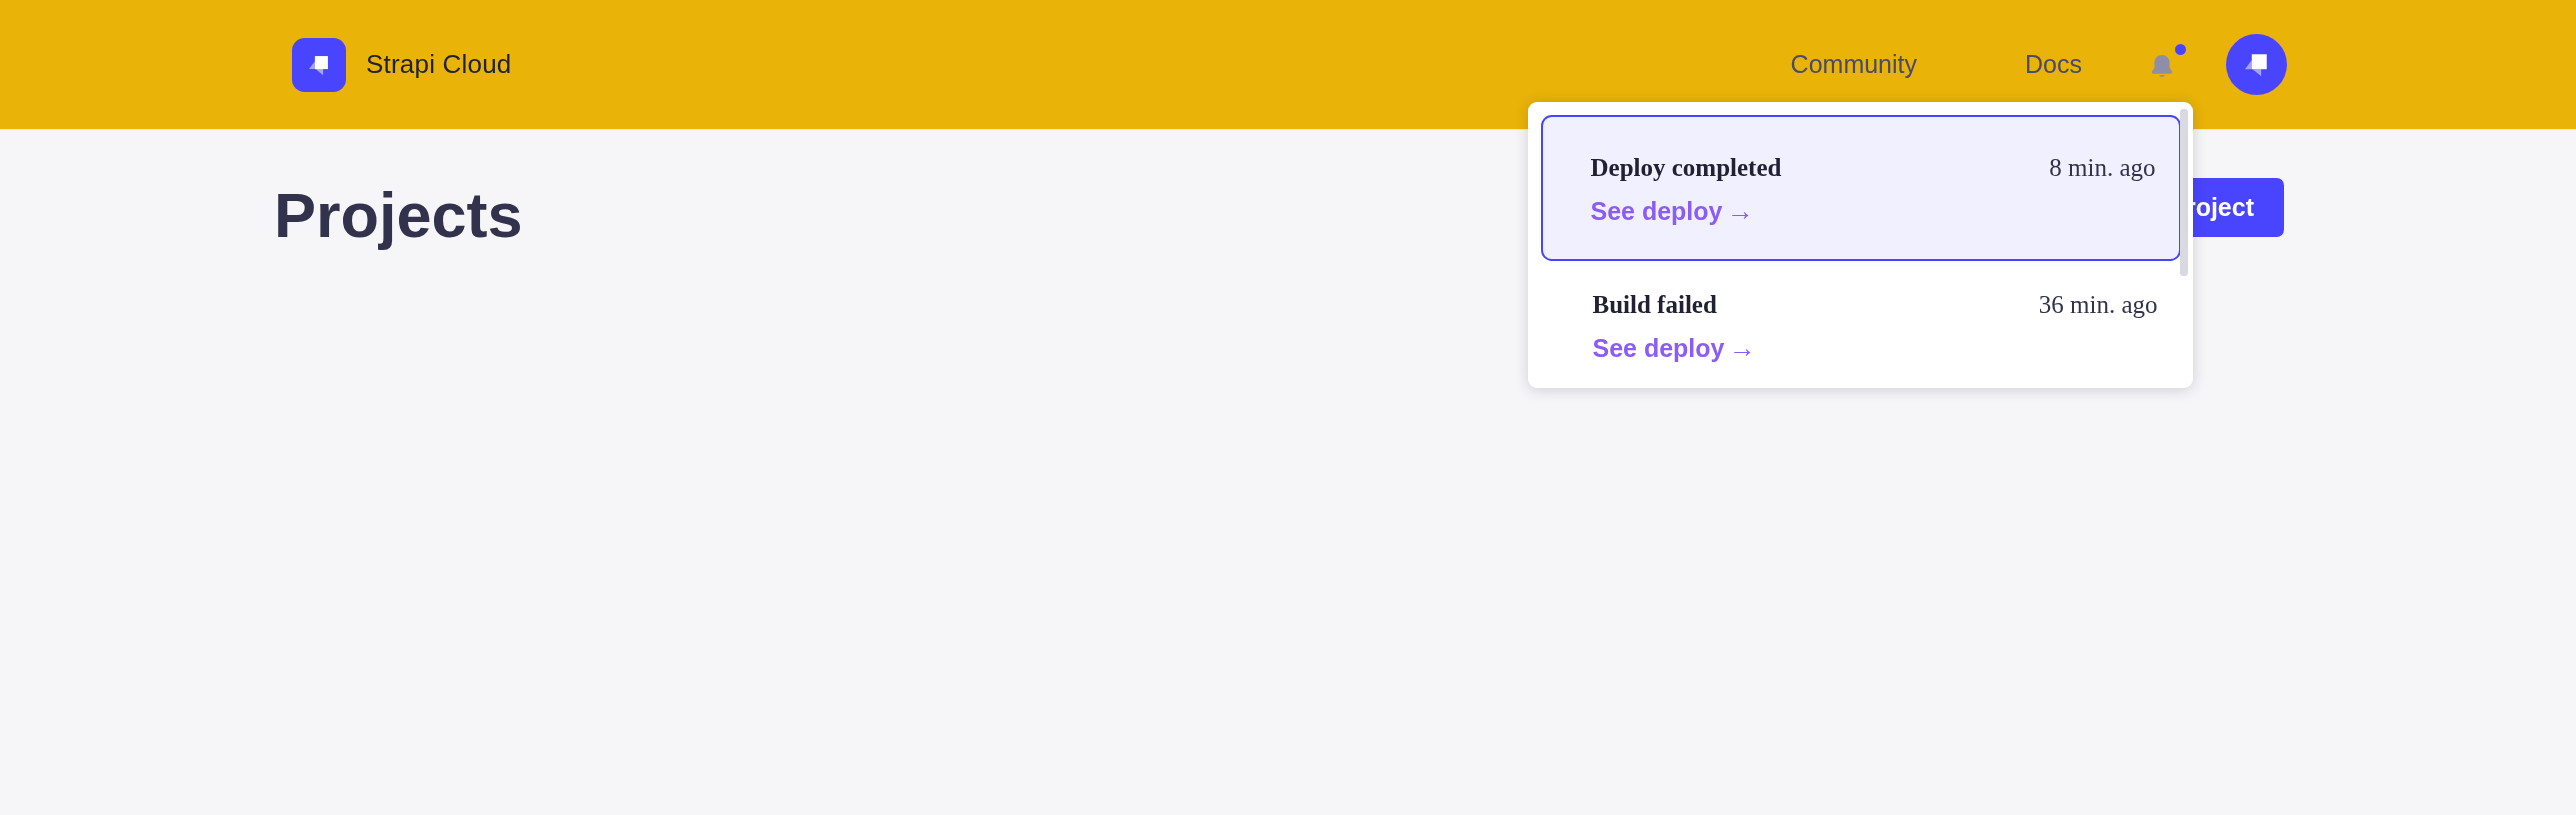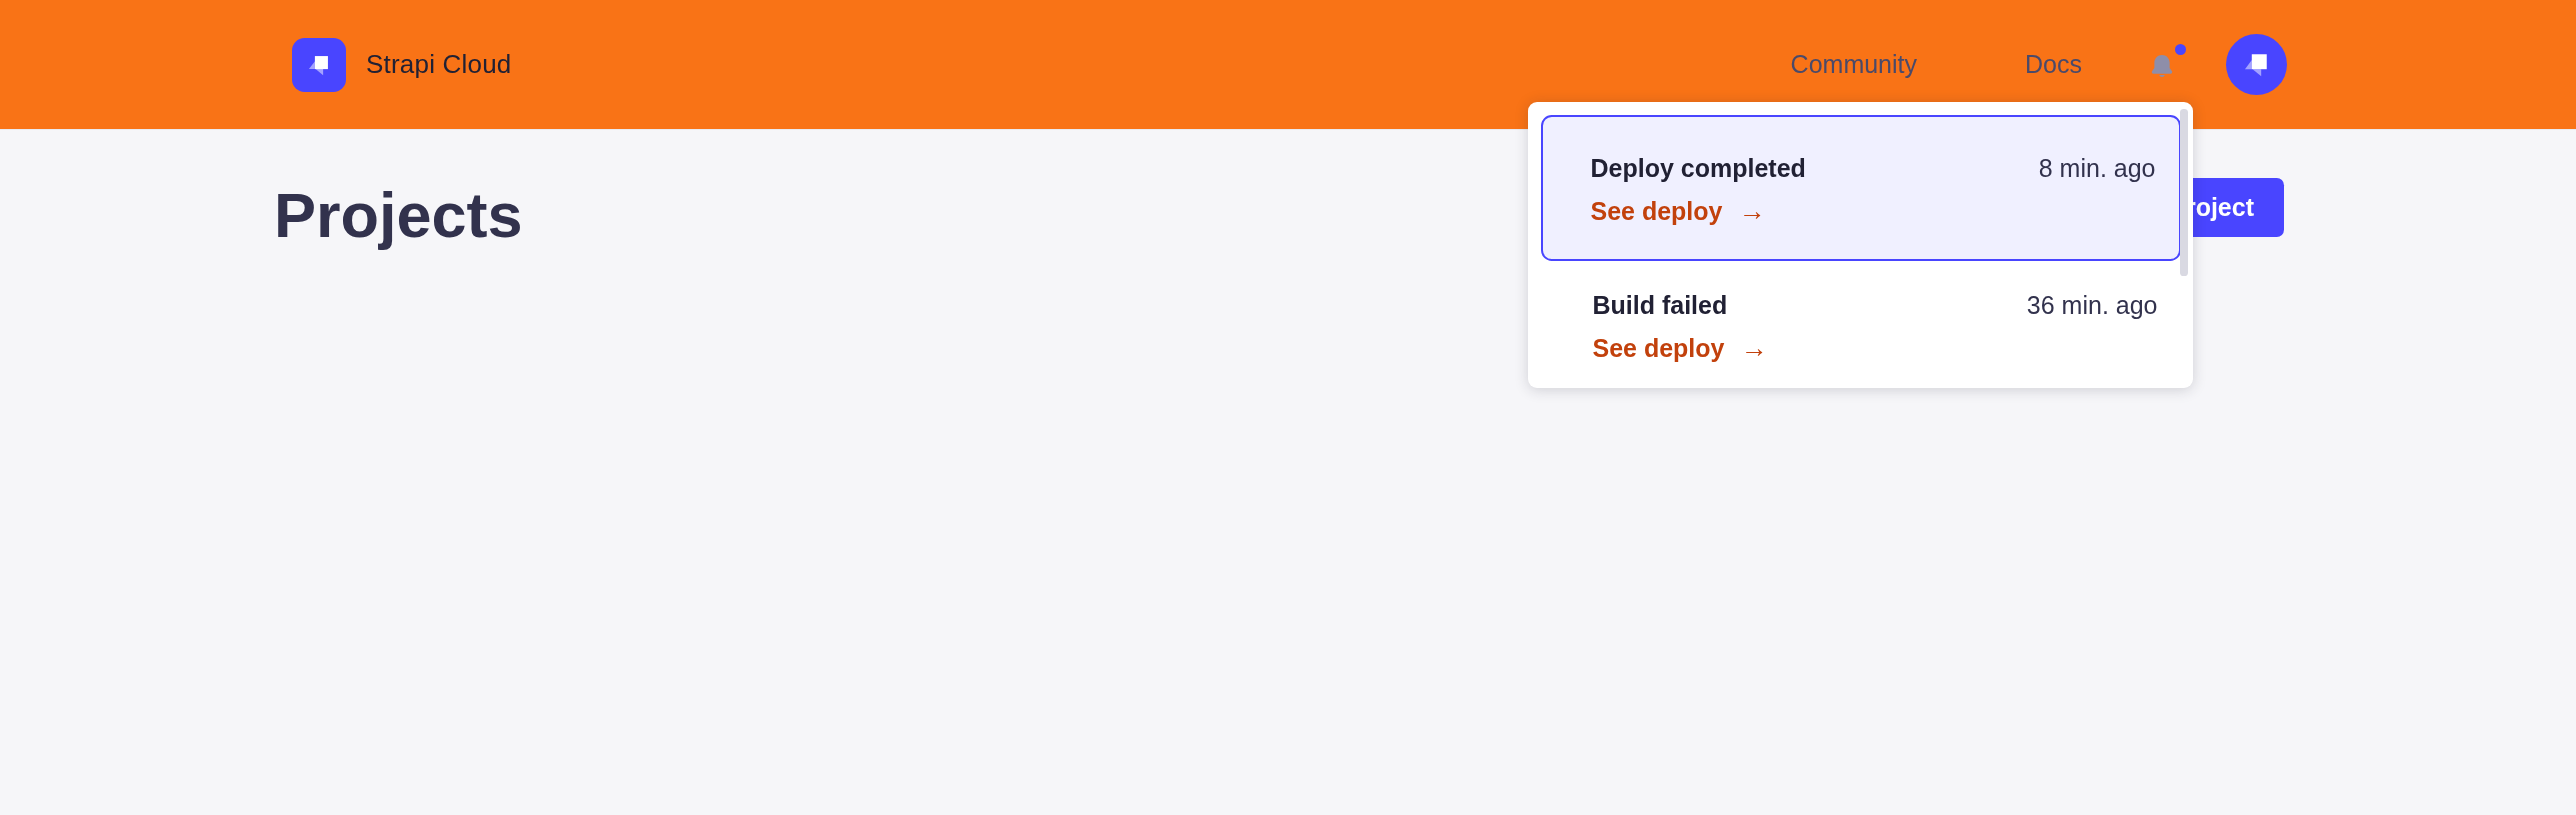--- a/index.html
+++ b/index.html
@@ -12,21 +12,21 @@
     font-family: "Liberation Sans", sans-serif;
     color: #32324d;
     overflow: hidden;
   }
 
   
   .header {
     position: absolute;
     top: 0; left: 0; right: 0;
     height: 130px;
-    background: #f97316;
+    background: #eab308;
     border-bottom: 0.9px solid #eaeaef;
     z-index: 2;
   }
   .header-inner {
     height: 100%;
     padding: 0 289px 0 292px;
     display: flex;
     align-items: center;
   }
   .brand { display: flex; align-items: center; }
@@ -175,37 +175,38 @@
   }
   .notif-item.plain {
     padding: 29px 23px 0 52px;
     cursor: pointer;
   }
   .notif-title-row {
     display: flex;
     justify-content: space-between;
     align-items: baseline;
     line-height: 30px;
+    font-family: Liberation Serif, serif;
   }
   .notif-title { font-weight: 700; color: #212134; }
   .notif-time { color: #32324d; font-weight: 400; text-align: right; }
   .notif-body {
     margin-top: 5.4px;
     line-height: 38px;
     color: #32324d;
   }
   .notif-body .b { font-weight: 700; color: #212134; }
   .notif-link {
     margin-top: 9px;
     display: flex;
     align-items: center;
-    gap: 16px;
+    gap: 4px;
     line-height: 38px;
     font-weight: 700;
-    color: #c2410c;
+    color: #8b5cf6;
     text-decoration: none;
     cursor: pointer;
   }
   .notif-link .arrow { font-size: 27px; font-weight: 400; }
 
   .svg-defs { position: absolute; width: 0; height: 0; overflow: hidden; }
 </style>
 <title>Strapi Cloud</title></head>
 <body>
 

